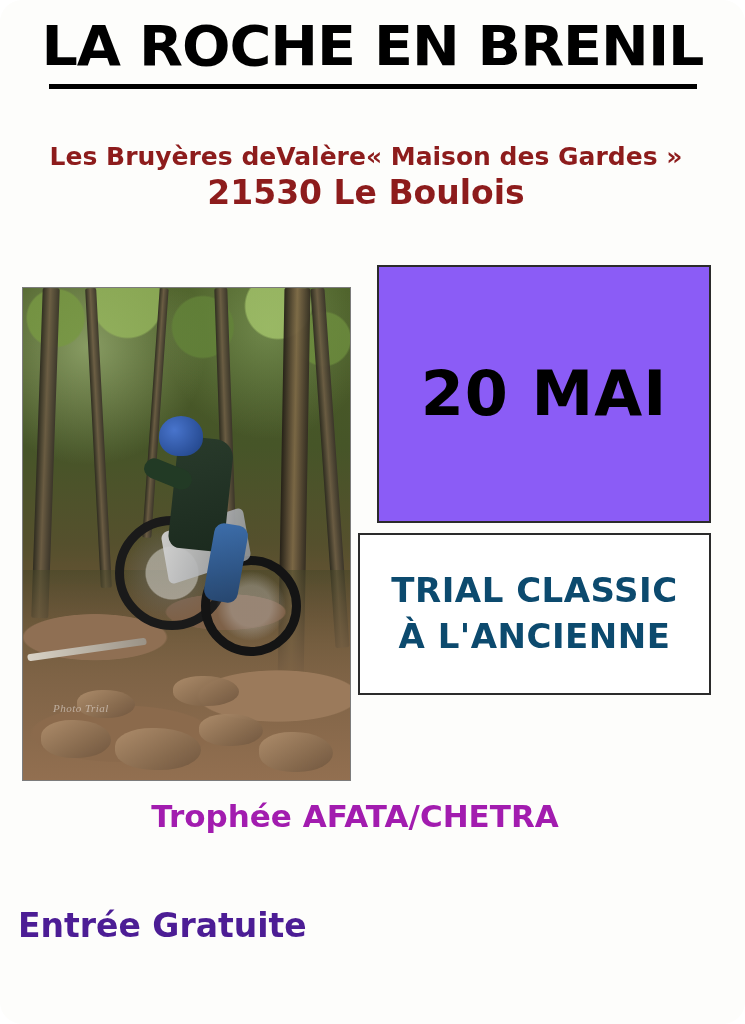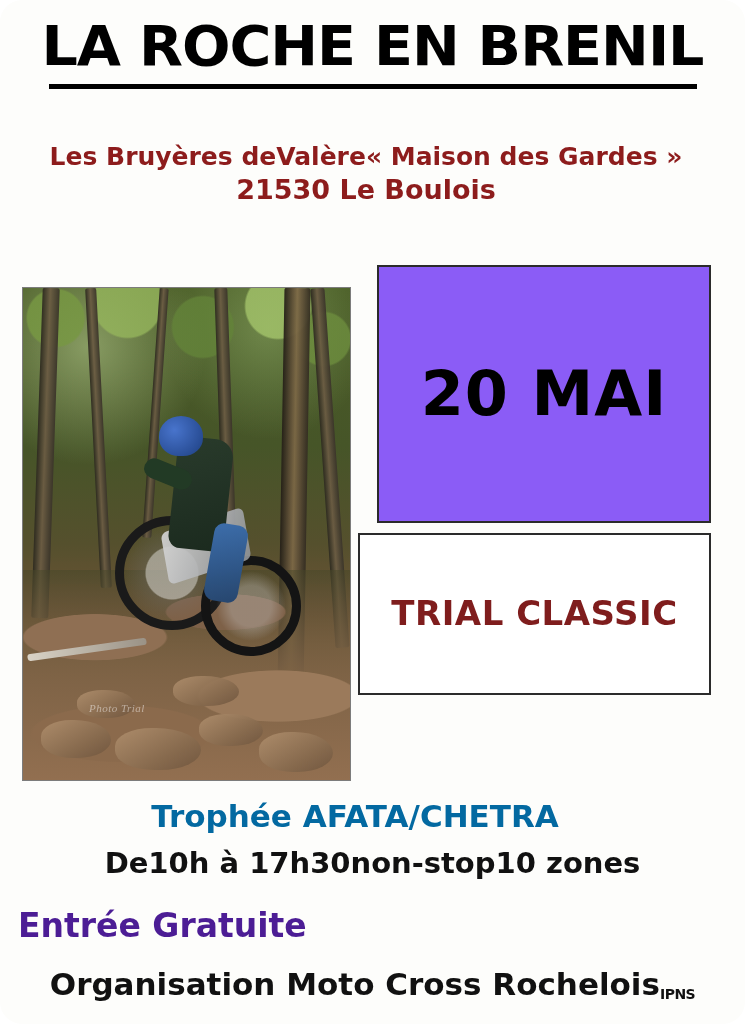--- a/index.html
+++ b/index.html
@@ -58,21 +58,21 @@
     color: #8d1c1c;
     font-family: "DejaVu Sans", sans-serif;
     font-weight: bold;
   }
   .address-line1 {
     font-size: 25px;
     line-height: 1.2;
     white-space: nowrap;
   }
   .address-line2 {
-    font-size: 27px;
+    font-size: 33px;
     line-height: 1.3;
   }
 
   
   .photo {
     position: absolute;
     left: 22px;
     top: 287px;
     width: 327px;
     height: 492px;
@@ -192,21 +192,20 @@
     transform: rotate(22deg);
   }
   .watermark {
     position: absolute;
     left: 30px; bottom: 66px;
     color: rgba(255,255,255,.45);
     font-size: 11px;
     font-family: "Liberation Serif", serif;
     font-style: italic;
     letter-spacing: .5px;
-    margin-left: 36px;
   }
   .photo-stick {
     position: absolute;
     left: 4px; top: 358px;
     width: 120px; height: 7px;
     background: linear-gradient(90deg, #d9d3c7, #9a9287);
     transform: rotate(-8deg);
     border-radius: 3px;
   }
 
@@ -239,42 +238,42 @@
     left: 358px;
     top: 533px;
     width: 349px;
     height: 158px;
     border: 2px solid #2b2b2b;
     background: #fff;
     display: flex;
     flex-direction: column;
     align-items: center;
     justify-content: center;
-    color: #7f1d1d;
+    color: #0c4a6e;
   }
   .trial-line {
     font-family: "DejaVu Sans", sans-serif;
     font-weight: bold;
     font-size: 34px;
     line-height: 1.35;
     letter-spacing: .5px;
     white-space: nowrap;
   }
 
   
   .trophy {
     position: absolute;
     top: 798px;
     left: 0;
     width: 710px;
     text-align: center;
     font-family: "DejaVu Sans", sans-serif;
     font-weight: bold;
     font-size: 31px;
-    color: #0369a1;
+    color: #a21caf;
     white-space: nowrap;
   }
   .hours {
     position: absolute;
     top: 846px;
     left: 0;
     width: 745px;
     text-align: center;
     font-family: "DejaVu Sans", sans-serif;
     font-weight: bold;
@@ -351,22 +350,19 @@
       <div class="watermark">Photo Trial</div>
     </div>
   </div>
 
   <div class="date-box">
     <div class="date-line">20 MAI</div>
   </div>
 
   <div class="trial-box">
     <div class="trial-line">TRIAL  CLASSIC</div>
+    <div class="trial-line">À L'ANCIENNE</div>
   </div>
 
   <div class="trophy">Trophée  AFATA/CHETRA</div>
-  <div class="hours">De10h à 17h30non-stop10  zones</div>
   <div class="free-entry">Entrée Gratuite</div>
-  <div class="org">
-    <span>Organisation  Moto Cross Rochelois</span><span class="org-suffix">IPNS</span>
-  </div>
 
 </div>
 
 </body></html>

